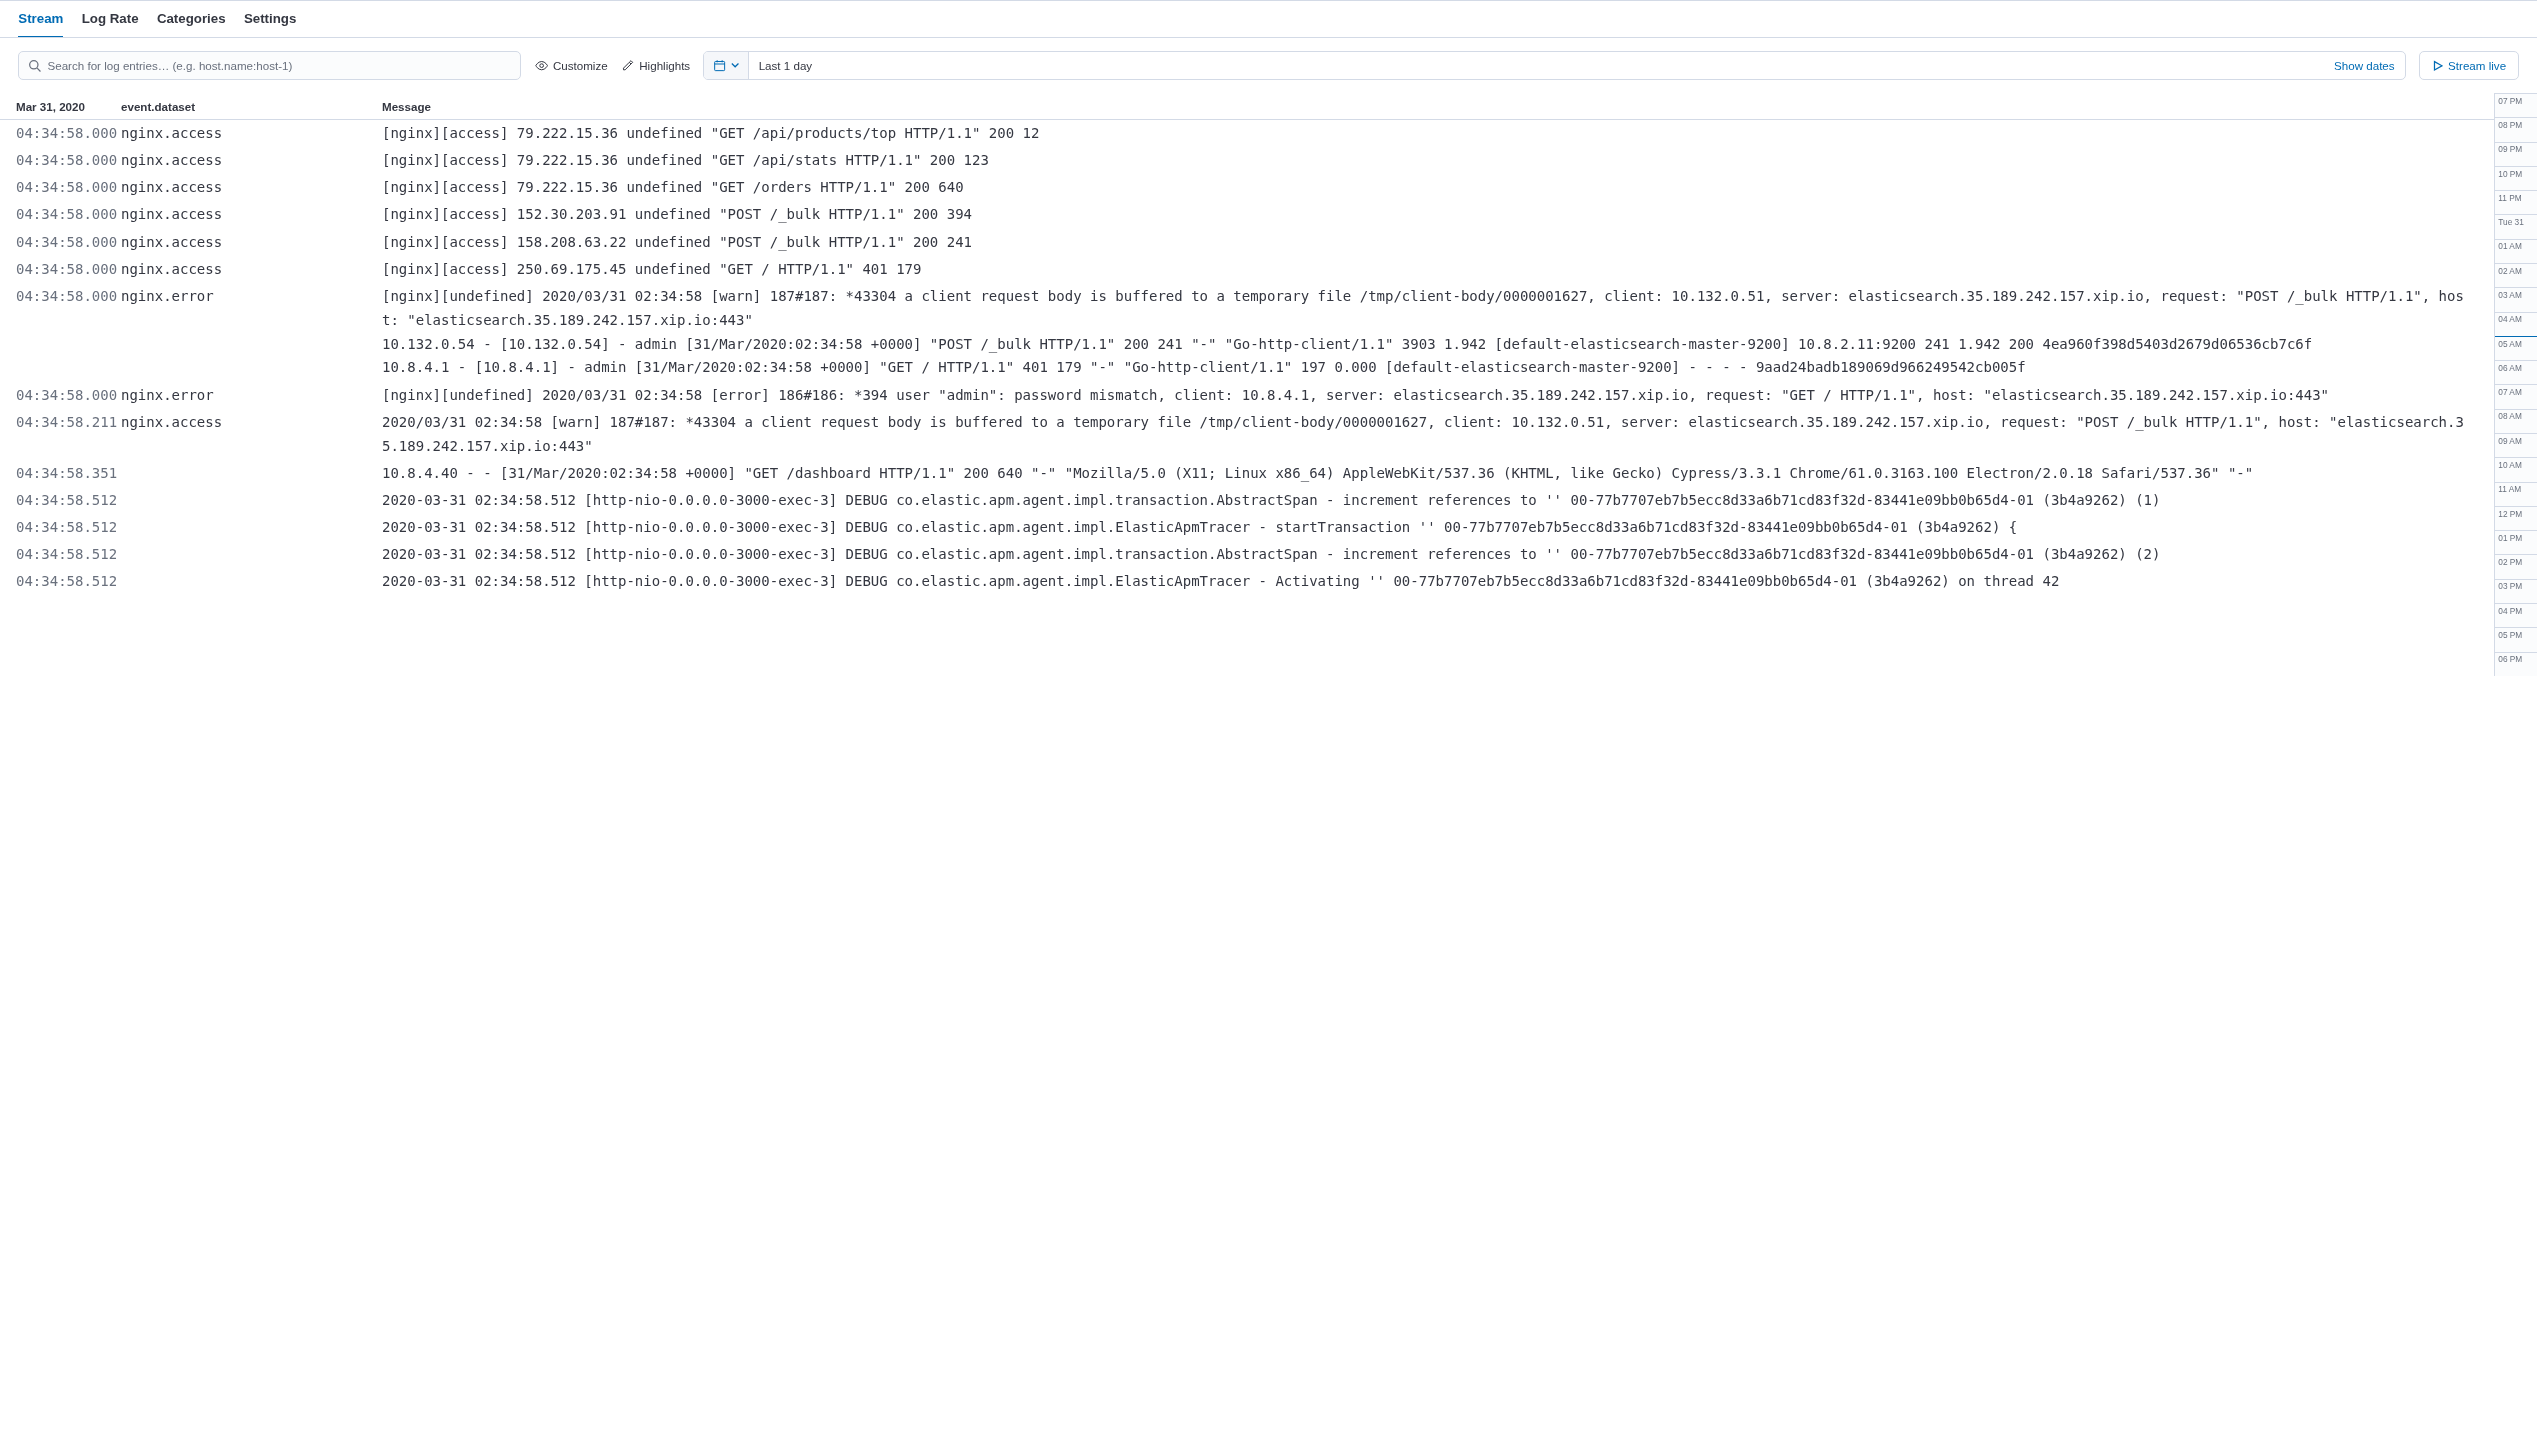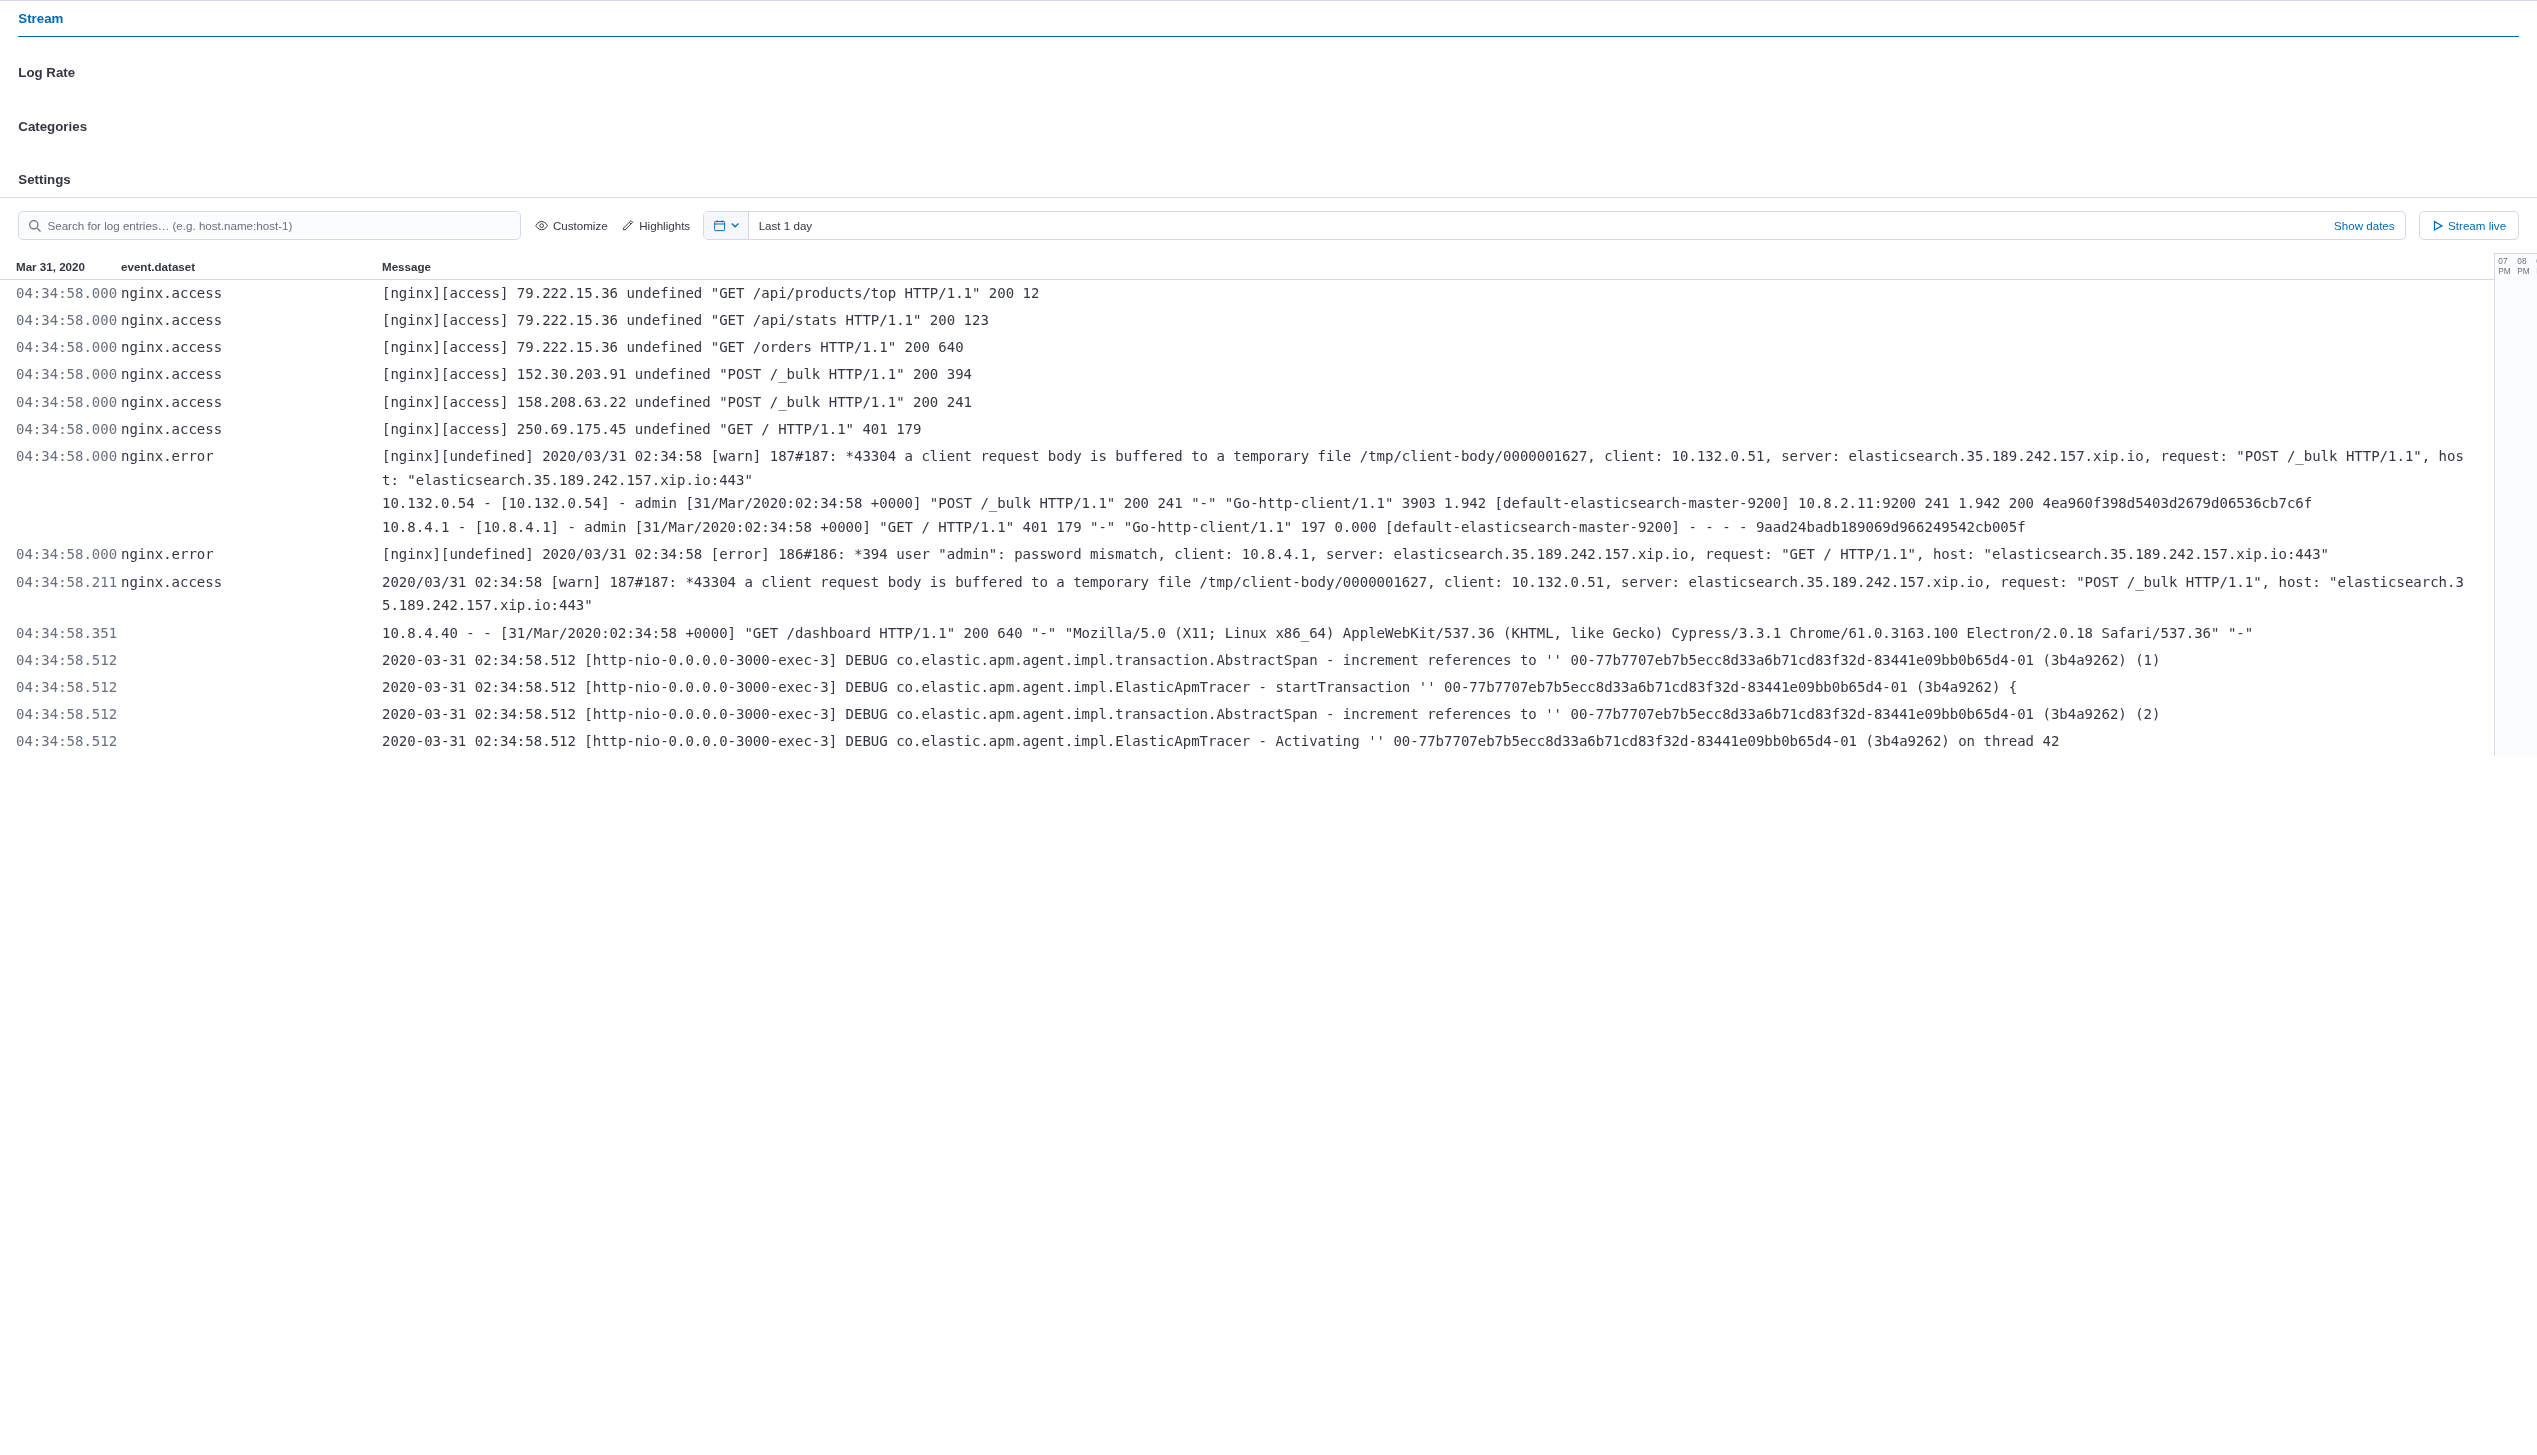--- a/index.html
+++ b/index.html
@@ -8,21 +8,20 @@
   font-size: 11.6px;
   color: #343741;
   background: #fff;
 }
 .top-border { border-top: 0.8px solid #d3dae6; }
 .tabs {
   display: flex;
   gap: 18.3px;
   padding: 0 18.3px;
   border-bottom: 0.8px solid #d3dae6;
-  flex-direction: column;
 }
 .tab {
   padding: 10px 0;
   font-size: 13.3px;
   font-weight: 700;
   color: #343741;
   cursor: pointer;
 }
 .tab.active {
   color: #006bb4;
@@ -123,21 +122,21 @@
   color: #343741;
   font-family: inherit;
   white-space: pre-wrap;
   word-break: break-all;
 }
 .minimap {
   width: 43px;
   border-left: 0.8px solid #d3dae6;
   background: #fbfcfd;
   display: flex;
-  flex-direction: row;
+  flex-direction: column;
 }
 .tick {
   font-size: 8.3px;
   color: #69707d;
   border-top: 0.8px solid #d3dae6;
   padding: 1.7px 3.3px 11.6px 3.3px;
 }
 .tick.marked { border-top: 1.7px solid #006bb4; }
 .icon { display: inline-block; }
 svg { display: block; }

